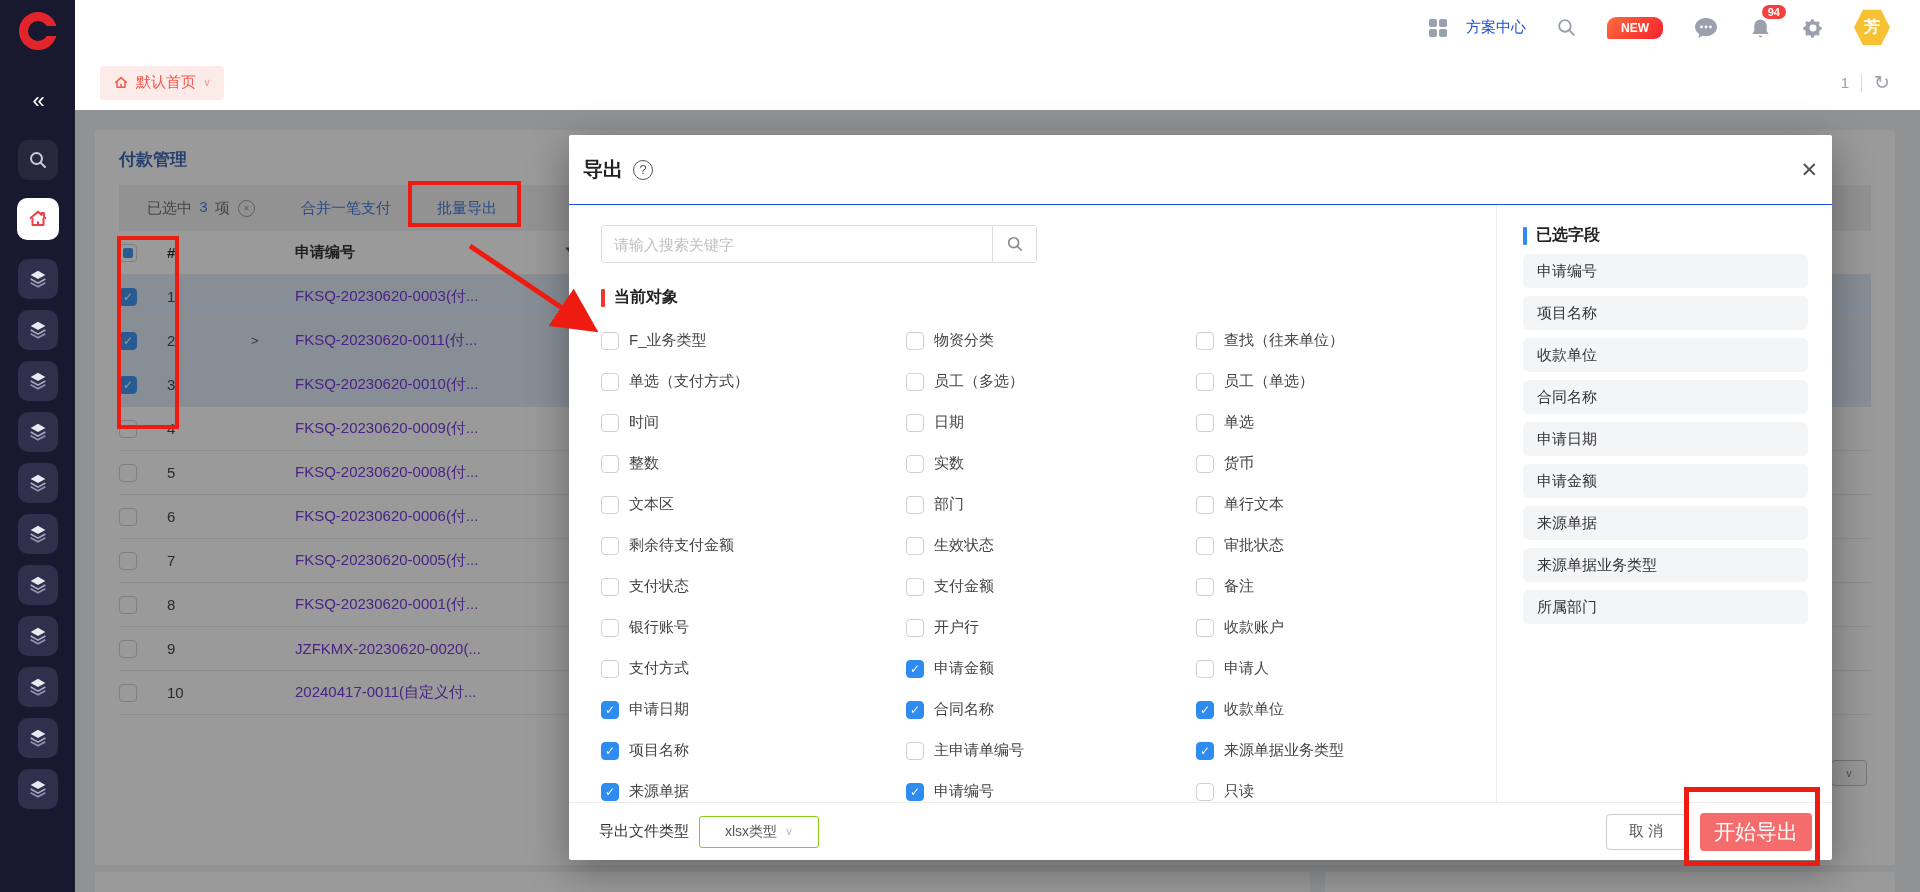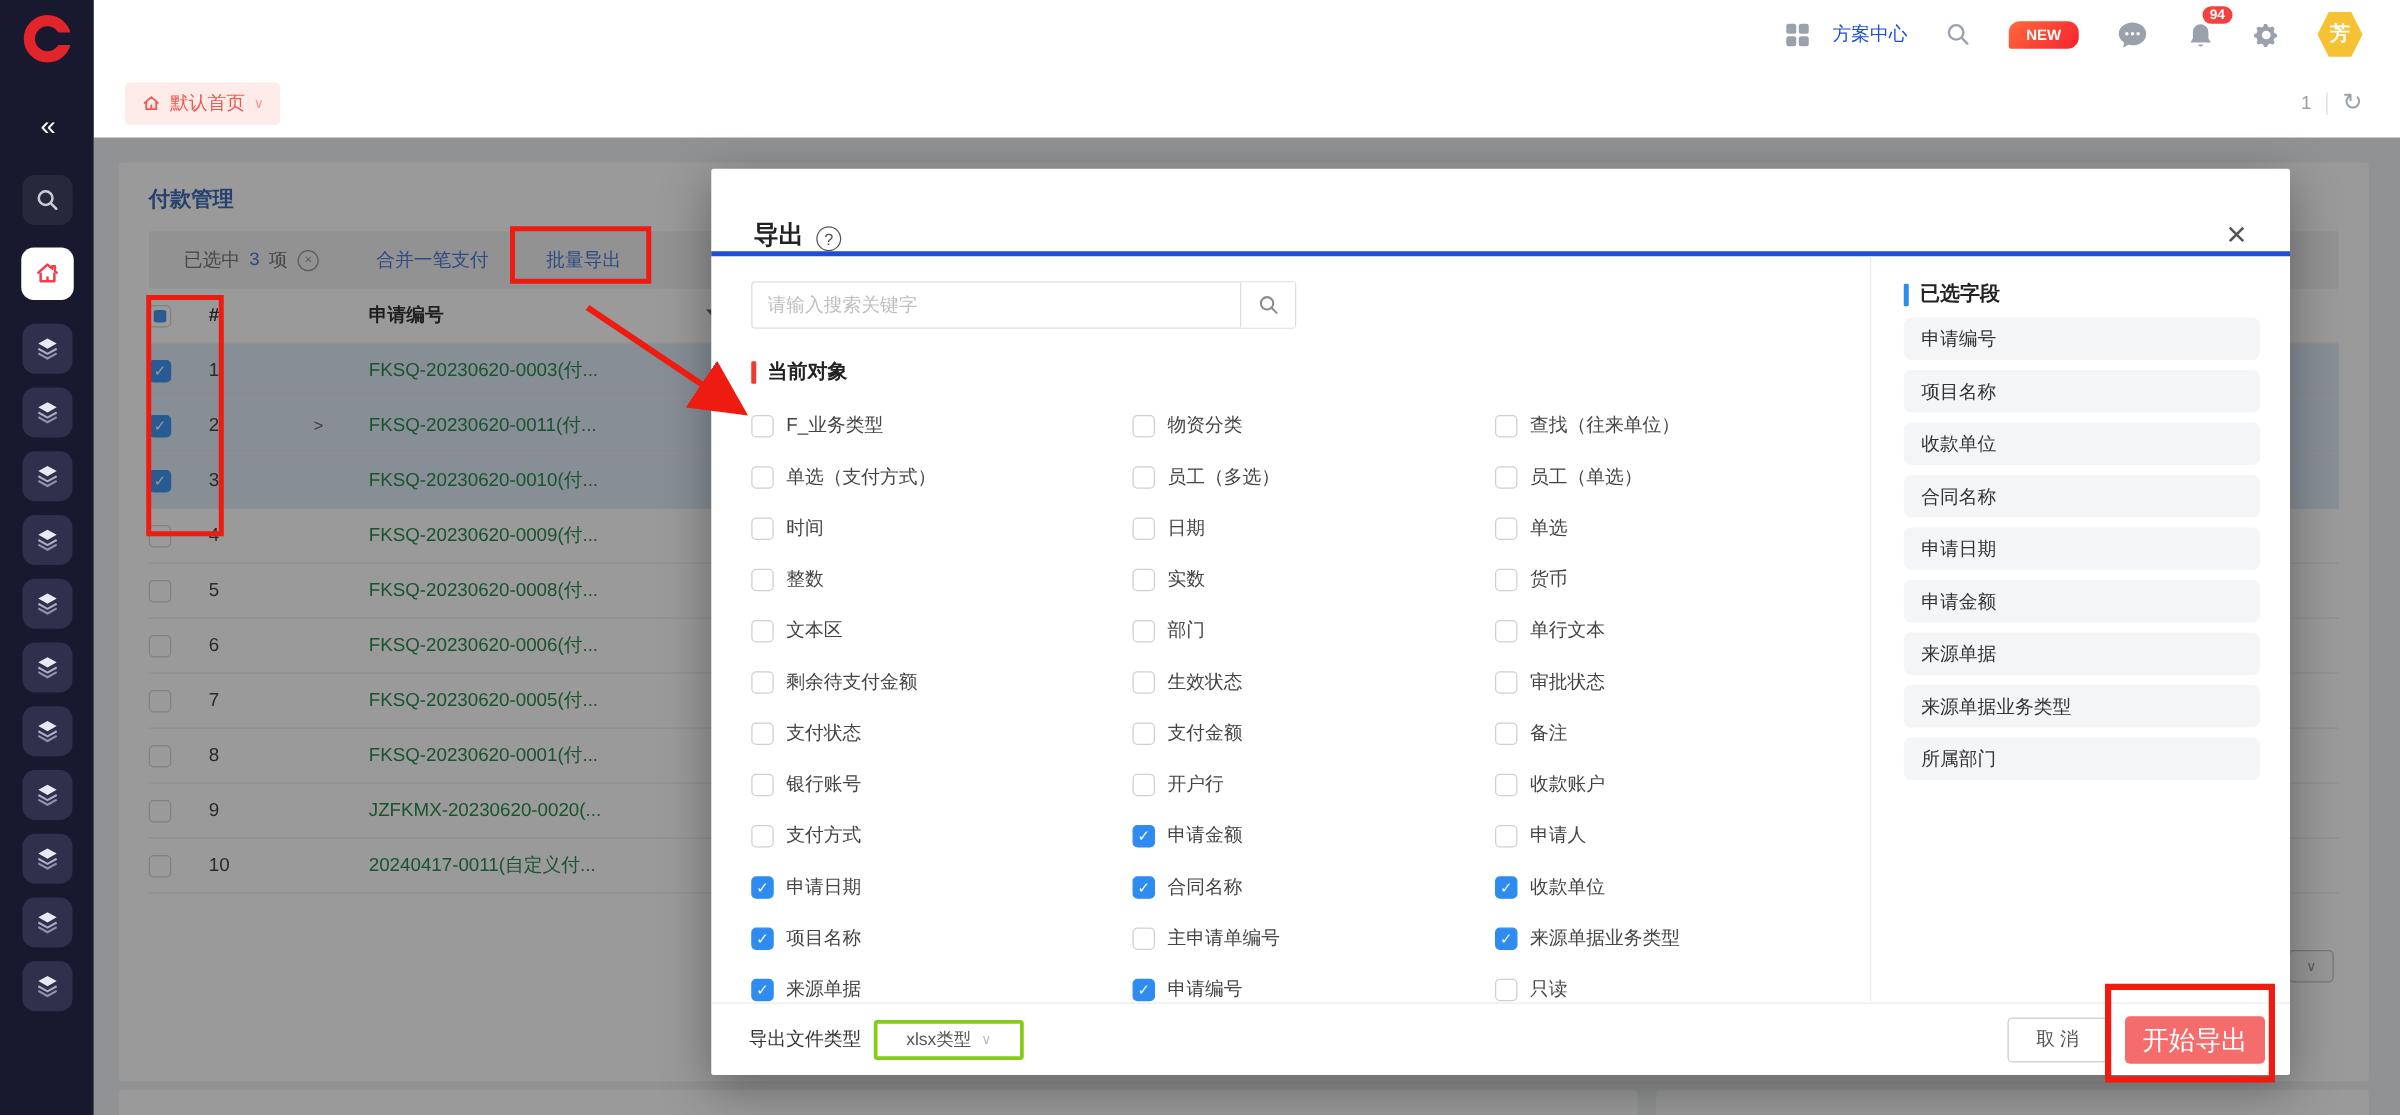--- a/index.html
+++ b/index.html
@@ -63,39 +63,39 @@
   .table { margin:0 24px; font-size:15px; }
   .trow { display:grid; grid-template-columns:48px 66px 62px 268px 42px 1fr; align-items:center;
     height:44px; border-bottom:1px solid #ececec; color:#333; }
   .trow.head { font-weight:bold; color:#222; }
   .trow.sel { background:#dde9f8; }
   .cb { width:18px; height:18px; border:1.5px solid #cfcfcf; border-radius:4px; background:#fff;
     display:flex; align-items:center; justify-content:center; cursor:pointer; }
   .cb.on { background:#2e8cf0; border-color:#2e8cf0; }
   .cb.on::after { content:"\2713"; color:#fff; font-size:12px; font-weight:bold; }
   .cb.ind::after { content:""; width:10px; height:10px; background:#2e8cf0; border-radius:2px; }
-  .lnk { color:#15803d; cursor:pointer; white-space:nowrap; overflow:hidden; }
+  .lnk { color:#6d28d9; cursor:pointer; white-space:nowrap; overflow:hidden; }
   .expand { color:#555; font-size:13px; cursor:pointer; padding-left:18px; }
   .funnel { justify-self:start; cursor:pointer; }
   .more-btn { position:absolute; right:28px; top:630px; width:36px; height:26px; border:1px solid #bdbdbd;
     border-radius:4px; background:#fafafa; color:#888; font-size:11px; display:flex;
     align-items:center; justify-content:center; cursor:pointer; }
   .bottom-card { position:absolute; top:762px; height:70px; background:#fff; border-radius:3px;
     display:flex; align-items:center; padding:0 24px; }
   .todo-card { left:20px; width:1215px; }
   .cal-card { left:1250px; right:25px; }
 
   
   .overlay { position:absolute; left:75px; top:110px; right:0; bottom:0;
     background:rgba(30,30,30,.45); z-index:20; }
 
   
   .dialog { position:absolute; left:569px; top:135px; width:1263px; height:725px; background:#fff;
     z-index:30; border-radius:2px; box-shadow:0 10px 40px rgba(0,0,0,.35); display:flex; flex-direction:column; }
-  .dlg-head { height:70px; display:flex; align-items:flex-end; padding:0 34px; border-bottom:4px solid #1d4ed8; }
+  .dlg-head { height:70px; display:flex; align-items:center; padding:0 14px; border-bottom:1px solid #1d4ed8; }
   .dlg-title { font-size:20px; font-weight:bold; color:#222; }
   .help { width:20px; height:20px; border:1.5px solid #555; border-radius:50%; font-size:13px; color:#555;
     display:flex; align-items:center; justify-content:center; margin-left:10px; cursor:pointer; }
   .close { margin-left:auto; font-size:21px; color:#555; cursor:pointer; }
   .dlg-body { flex:1; display:flex; overflow:hidden; }
   .dlg-left { flex:1; padding:20px 0 0 32px; }
   .search-wrap { width:436px; height:38px; border:1px solid #ddd; border-radius:3px; display:flex; }
   .search-input { flex:1; border:0; outline:0; padding:0 12px; font-size:15px; color:#333;
     font-family:inherit; background:transparent; }
   .search-input::placeholder { color:#bfbfbf; }
@@ -106,21 +106,21 @@
   .bar.red { background:#f0392e; }
   .bar.blue { background:#2e8cf0; }
   .field-grid { margin-top:12px; display:grid; grid-template-columns:305px 290px 1fr; }
   .field-item { height:41px; display:flex; align-items:center; gap:10px; font-size:15px; color:#444; }
   .dlg-right { width:336px; border-left:1px solid #ececec; padding:20px 24px 0 26px; }
   .pill { height:34px; background:#f4f5f7; border-radius:6px; display:flex; align-items:center;
     padding:0 14px; font-size:15px; color:#333; margin-top:8px; cursor:grab; }
   .pill-list { margin-top:6px; }
   .dlg-foot { height:58px; border-top:1px solid #ececec; display:flex; align-items:center; padding:0 20px 0 30px; }
   .ft-label { font-size:15px; color:#333; }
-  .select-box { margin-left:10px; width:120px; height:32px; border:3px solid #84cc16; border-radius:3px;
+  .select-box { margin-left:10px; width:120px; height:32px; border:1px solid #84cc16; border-radius:3px;
     display:flex; align-items:center; justify-content:center; gap:8px; font-size:14px; color:#555; cursor:pointer; }
   .select-box .chev { color:#bbb; font-size:11px; }
   .btn-cancel { margin-left:auto; width:80px; height:36px; border:1px solid #ccc; border-radius:4px;
     background:#fff; color:#555; font-size:15px; cursor:pointer; font-family:inherit; }
   .btn-confirm { margin-left:14px; width:112px; height:38px; border:0; border-radius:4px;
     background:#f56c6c; color:#fff; font-size:21px; cursor:pointer; font-family:inherit; }
 
   
   .anno { position:absolute; border:4px solid #ee1b10; z-index:60; pointer-events:none; }
   .anno-batch { left:408px; top:181px; width:113px; height:46px; }

